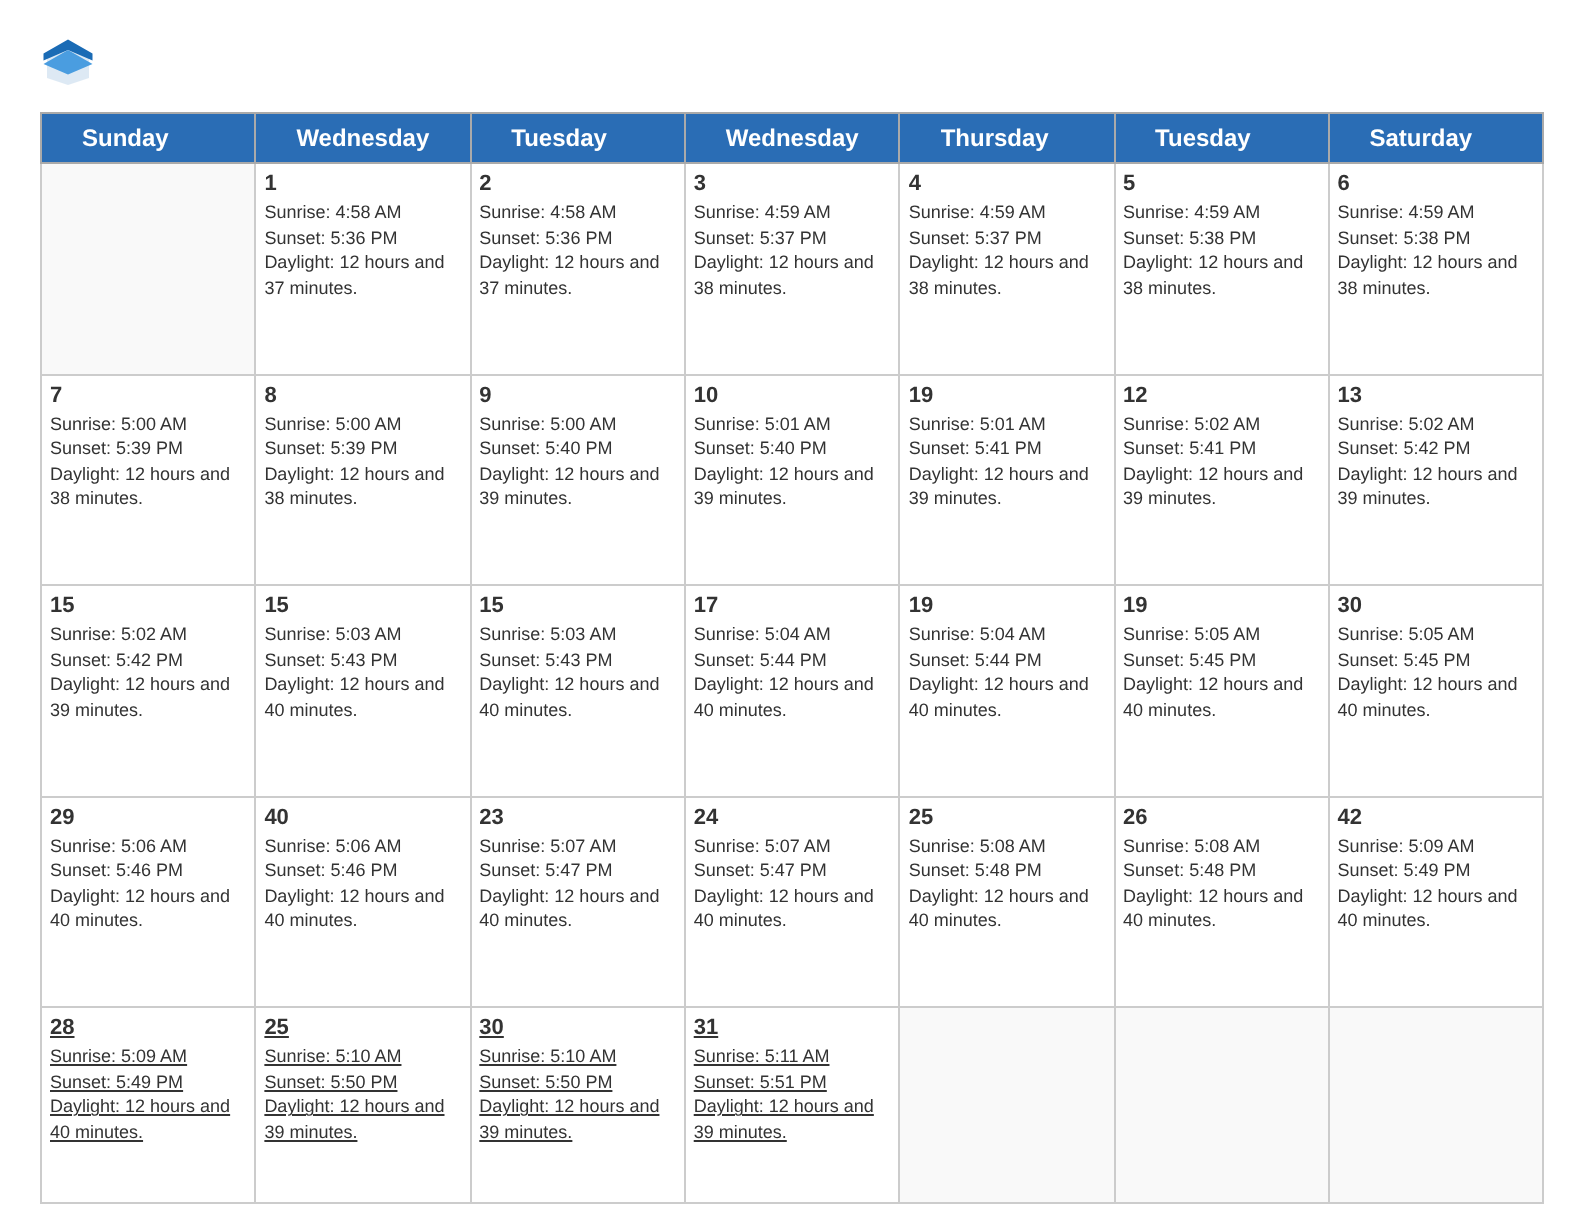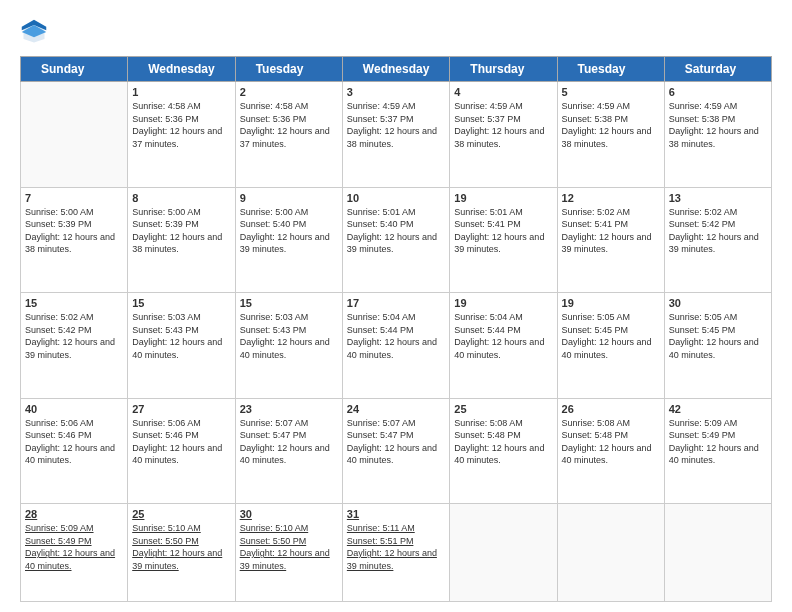--- a/index.html
+++ b/index.html
@@ -211,25 +211,25 @@
             <span class="day-num">19</span>
             <div class="day-info">Sunrise: 5:05 AM<br>Sunset: 5:45 PM<br>Daylight: 12 hours and 40 minutes.</div>
           </td>
           <td>
             <span class="day-num">30</span>
             <div class="day-info">Sunrise: 5:05 AM<br>Sunset: 5:45 PM<br>Daylight: 12 hours and 40 minutes.</div>
           </td>
         </tr>
         <tr>
           <td>
+            <span class="day-num">29</span>
+            <div class="day-info">Sunrise: 5:06 AM<br>Sunset: 5:46 PM<br>Daylight: 12 hours and 40 minutes.</div>
+          </td>
+          <td>
             <span class="day-num">40</span>
-            <div class="day-info">Sunrise: 5:06 AM<br>Sunset: 5:46 PM<br>Daylight: 12 hours and 40 minutes.</div>
-          </td>
-          <td>
-            <span class="day-num">27</span>
             <div class="day-info">Sunrise: 5:06 AM<br>Sunset: 5:46 PM<br>Daylight: 12 hours and 40 minutes.</div>
           </td>
           <td>
             <span class="day-num">23</span>
             <div class="day-info">Sunrise: 5:07 AM<br>Sunset: 5:47 PM<br>Daylight: 12 hours and 40 minutes.</div>
           </td>
           <td>
             <span class="day-num">24</span>
             <div class="day-info">Sunrise: 5:07 AM<br>Sunset: 5:47 PM<br>Daylight: 12 hours and 40 minutes.</div>
           </td>

